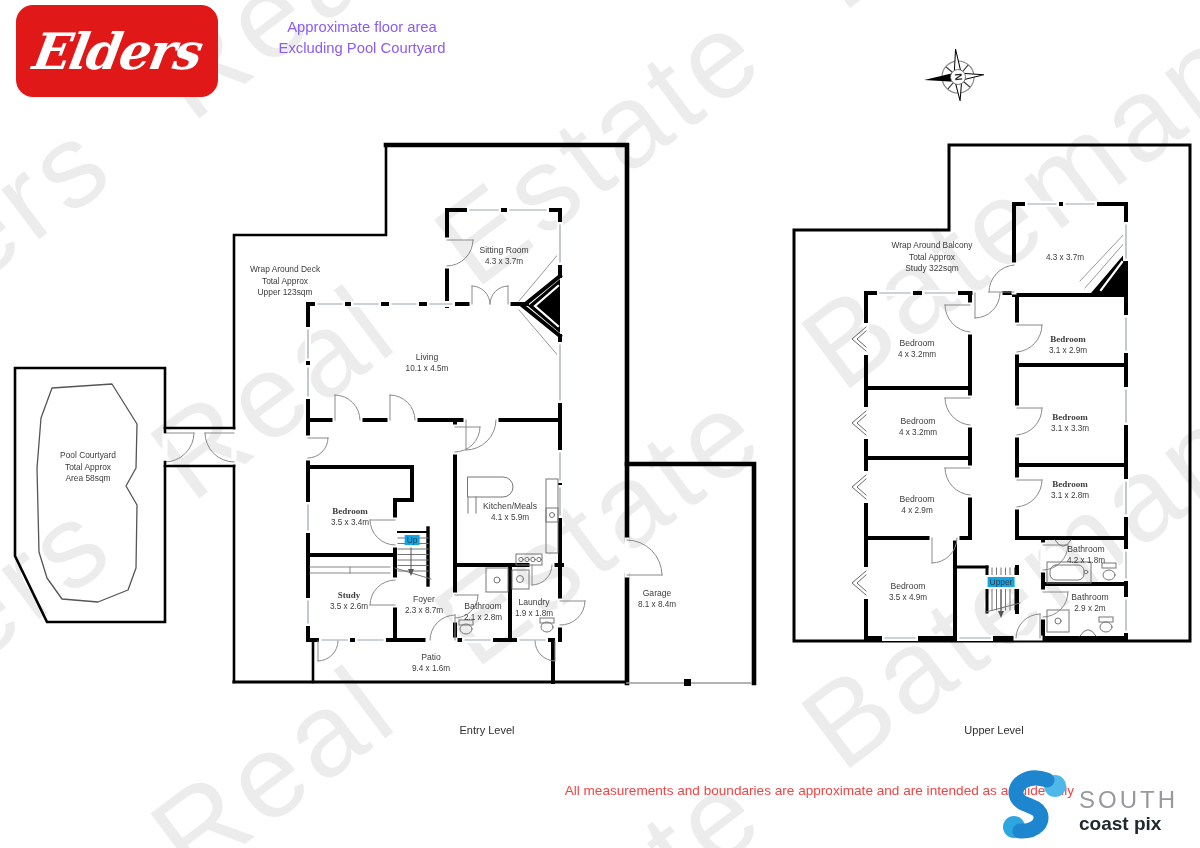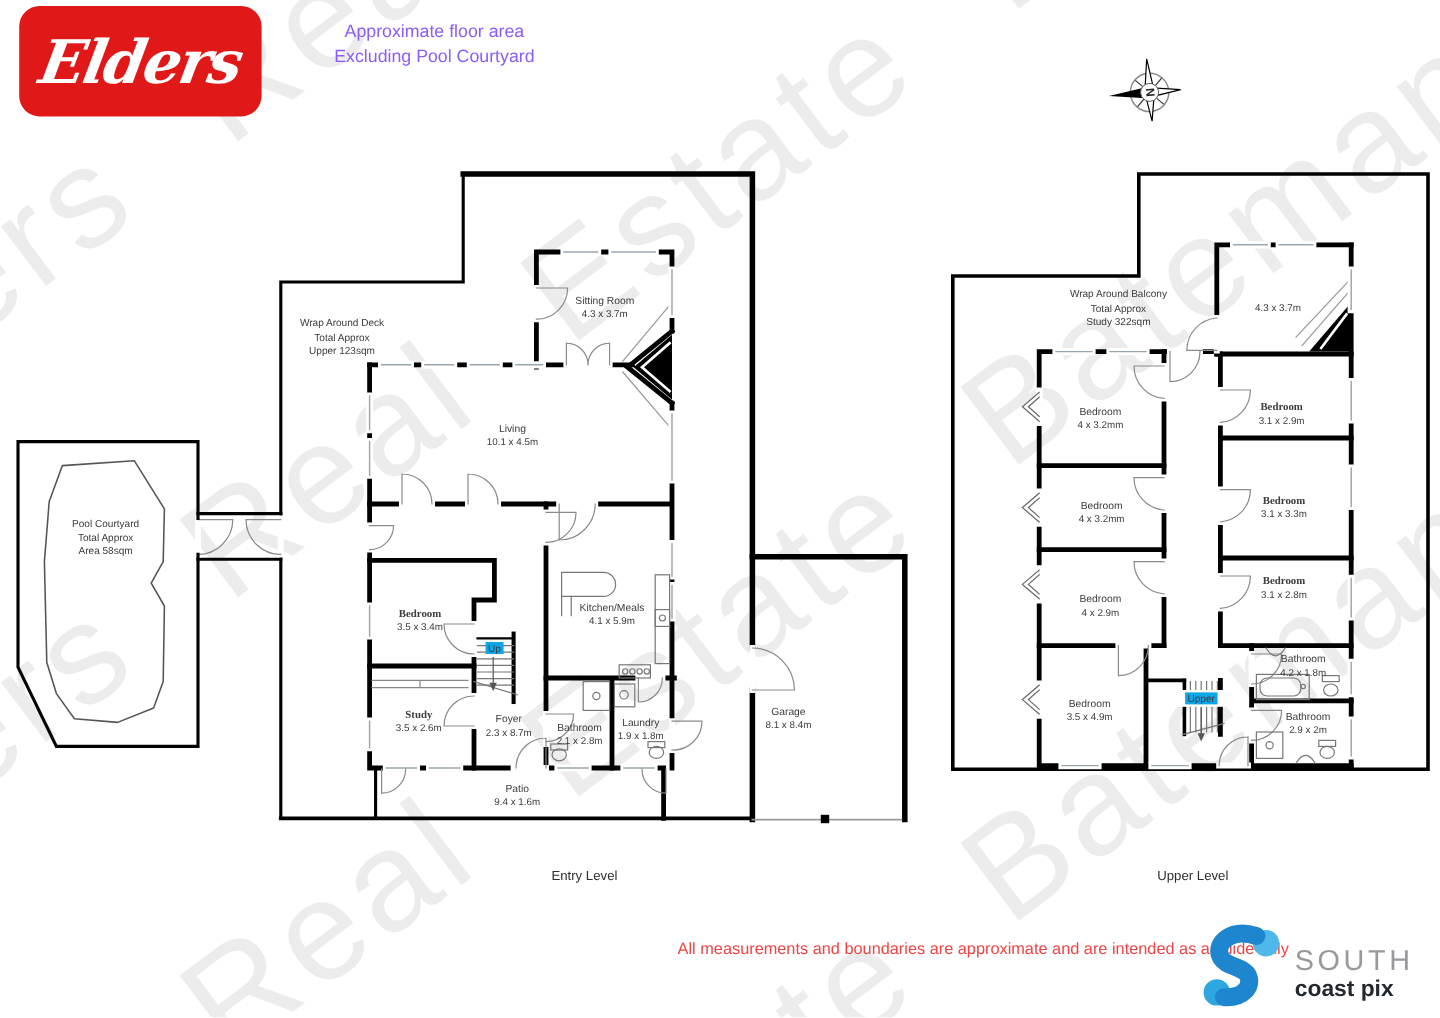--- a/index.html
+++ b/index.html
@@ -286,21 +286,21 @@
         <path d="M1080,636 Q1088,623 1096,636"></path>
       </g>
     </g>
   </svg>
 
   <div class="rl area" style="left:285px;top:281px">
     <div class="rd">Wrap Around Deck</div>
     <div class="rd">Total Approx</div>
     <div class="rd">Upper 123sqm</div>
   </div>
-  <div class="rl area" style="left:88px;top:448px">
+  <div class="rl area" style="left:88px;top:467px">
     <div class="rd">Pool Courtyard</div>
     <div class="rd">Total Approx</div>
     <div class="rd">Area 58sqm</div>
   </div>
 
   <div class="rl" style="left:504px;top:256px">
     <div class="rn">Sitting Room</div>
     <div class="rd">4.3 x 3.7m</div>
   </div>
   <div class="rl" style="left:427px;top:363px">

